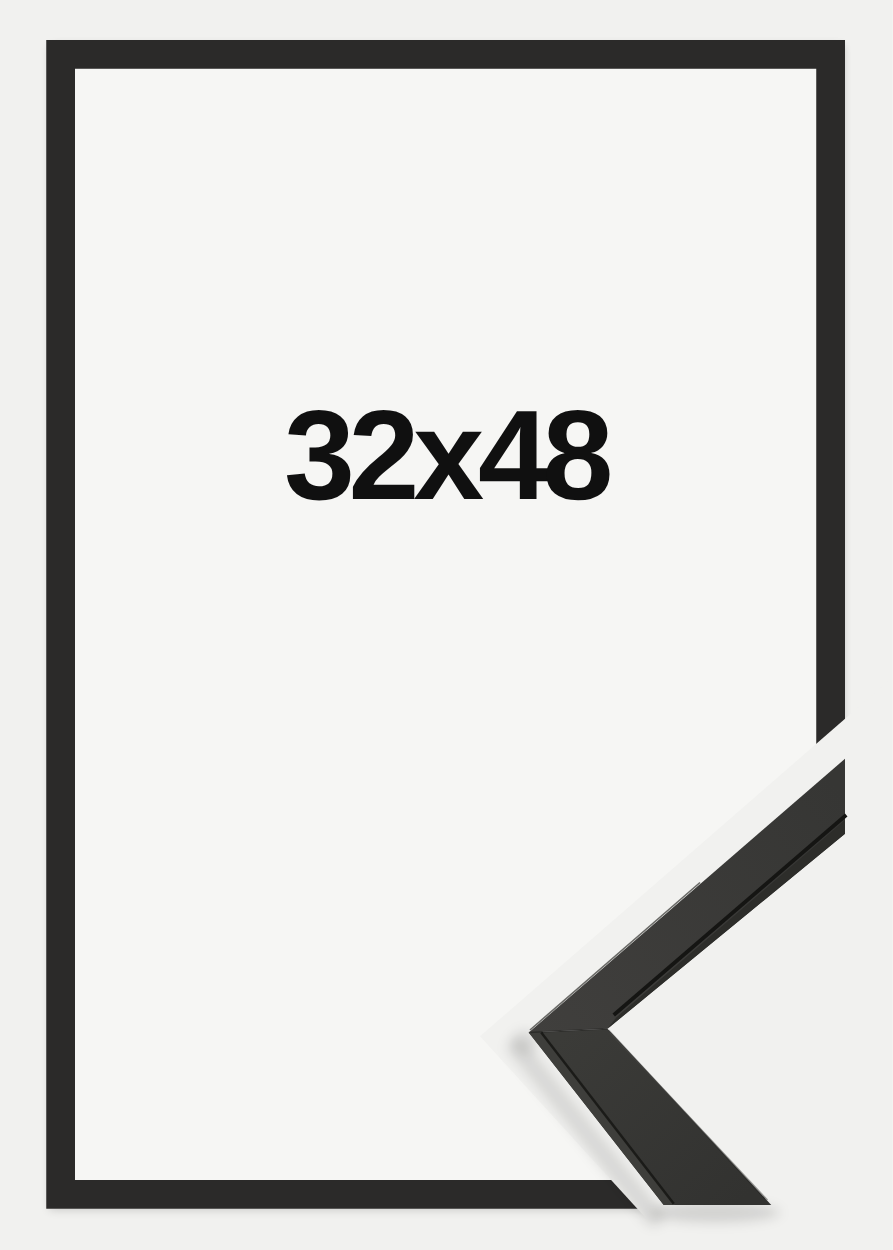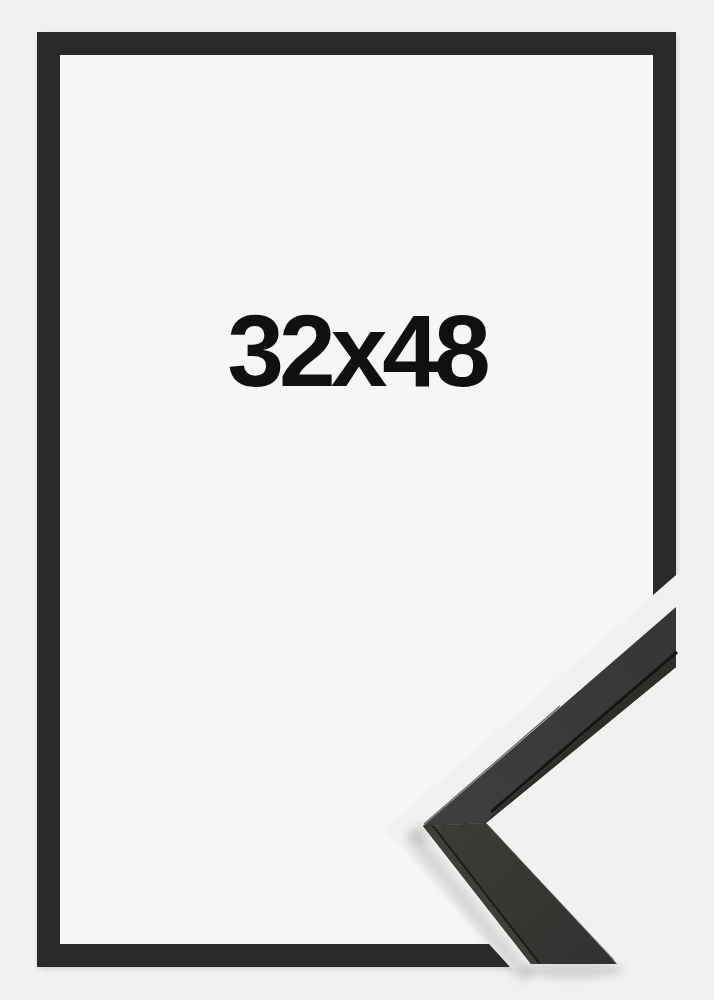--- a/index.html
+++ b/index.html
@@ -35,21 +35,21 @@
     content: "";
     position: absolute;
     inset: -23px;
     border: 23px solid rgba(255,255,255,0.04);
     box-sizing: border-box;
     pointer-events: none;
   }
   .size-label {
     position: absolute;
     left: 37px;
-    top: 300px;
+    top: 313px;
     width: 639px;
     text-align: center;
     font-size: 102px;
     line-height: 1;
     font-weight: bold;
     letter-spacing: -5px;
     color: var(--text, #101010);
     user-select: none;
   }
   .corner-overlay {

